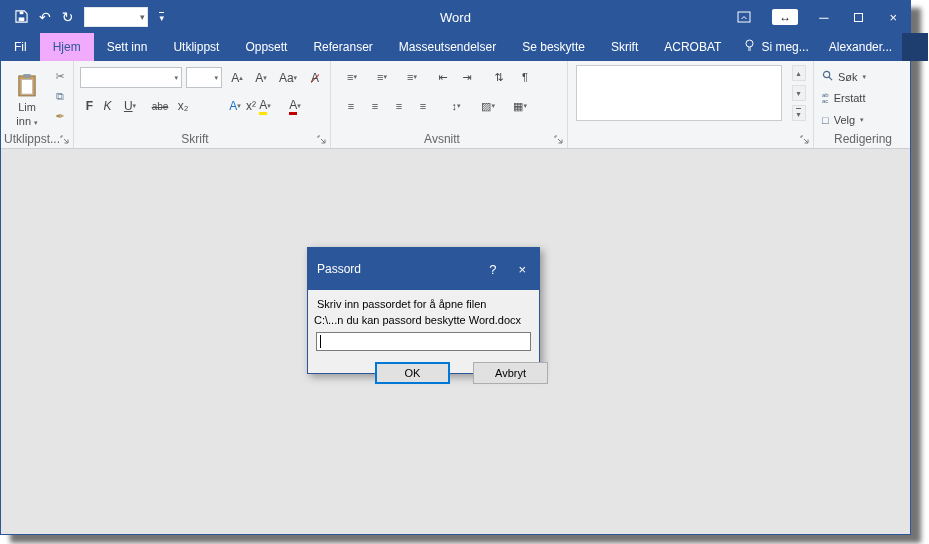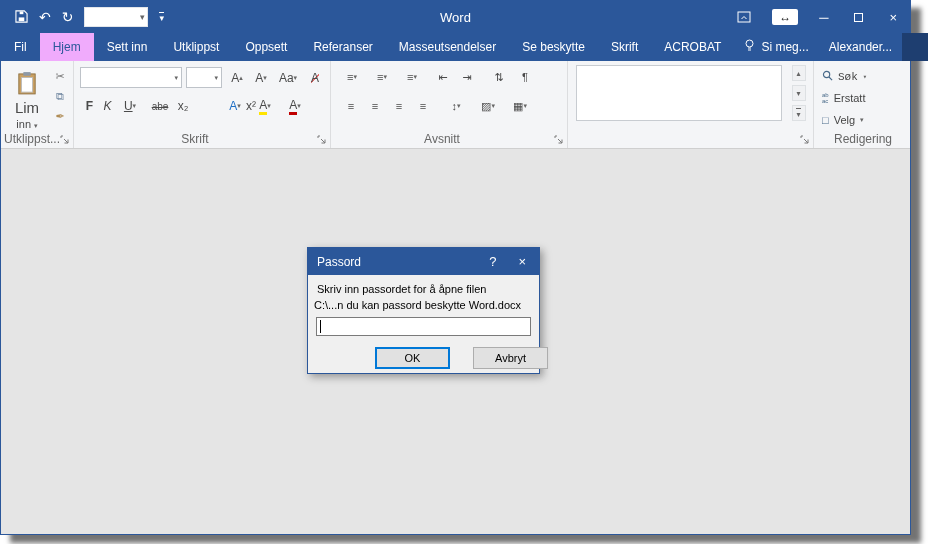--- a/index.html
+++ b/index.html
@@ -47,21 +47,21 @@
   .stylescroll{position:absolute;right:7px;top:4px;width:15px;height:56px;display:flex;flex-direction:column;justify-content:space-between;align-items:center;}
   .sbtn{width:14px;height:16px;display:flex;align-items:center;justify-content:center;font-size:8px;color:#666;background:#F0F1F3;border:1px solid #DDE0E3;}
   .sbtn.more span{border-top:1px solid #666;padding-top:1px;}
   .edit-row{position:absolute;left:8px;display:flex;align-items:center;gap:5px;font-size:11px;color:#444;white-space:nowrap;}
   .rep-icon{display:flex;flex-direction:column;font-size:6px;line-height:6px;color:#4A6B8A;}
   
   .docarea{position:absolute;left:0;top:148px;right:0;bottom:0;background:#E5E5E5;}
   
   .dialog{position:absolute;left:306px;top:246px;width:233px;height:127px;background:#F0F0F0;
     border:1px solid #2B579A;box-shadow:3px 3px 8px rgba(0,0,0,.35);}
-  .dlg-title{height:27px;background:#2B579A;color:#fff;display:flex;align-items:center;font-size:12px;padding-left:9px;}
+  .dlg-title{height:42px;background:#2B579A;color:#fff;display:flex;align-items:center;font-size:12px;padding-left:9px;}
   .dlg-title .dlg-btns{margin-left:auto;display:flex;align-items:center;gap:22px;padding-right:13px;font-size:13px;}
   .dlg-body{position:relative;height:100px;font-size:11px;color:#000;text-align:right;}
   .dlg-line1{position:absolute;left:9px;top:8px;}
   .dlg-line2{position:absolute;left:6px;top:24px;}
   .dlg-input{position:absolute;left:8px;right:8px;top:42px;height:19px;background:#fff;border:1px solid #7A7A7A;}
   .caret{position:absolute;left:3px;top:2px;width:1px;height:13px;background:#000;animation:blink 1s steps(1) infinite;}
   @keyframes blink{50%{opacity:0;}}
   .dlg-btn{position:absolute;top:72px;width:75px;height:22px;background:#E1E1E1;border:1px solid #ADADAD;
     display:flex;align-items:center;justify-content:center;font-size:11px;color:#000;}
   .dlg-btn.ok{left:67px;border:2px solid #0078D7;}
@@ -145,21 +145,21 @@
 
     <div class="group" style="width:73px;">
       <div class="btn" style="left:4px;top:4px;width:44px;height:70px;flex-direction:column;gap:2px;">
         <span>
           <svg width="20" height="24" viewBox="0 0 22 26">
               <rect x="2" y="3" width="18" height="22" fill="#C9A063" stroke="#8E6F3E"></rect>
               <rect x="7" y="1" width="8" height="4" fill="#8E99A6"></rect>
               <rect x="5" y="7" width="12" height="16" fill="#fff" stroke="#BBB"></rect>
             </svg>
         </span>
-        <span style="font-size:15px;">Lim</span>
+        <span style="font-size:11px;">Lim</span>
         <span style="font-size:11px;"><span>inn</span> <span class="sm">▾</span></span>
       </div>
       <div class="btn" style="left:50px;top:8px;width:18px;height:14px;color:#777;">
           <span class="glyph">✂</span>
         </div>
       <div class="btn" style="left:50px;top:28px;width:18px;height:14px;color:#6F86A0;">
           <span class="glyph">⧉</span>
         </div>
       <div class="btn" style="left:50px;top:48px;width:18px;height:14px;color:#B08D57;">
           <span class="glyph">✒</span>
@@ -312,21 +312,21 @@
       </div>
       <span class="launcher">
         <svg width="10" height="10" viewBox="0 0 10 10">
             <path d="M1 3 V1 H3" fill="none" stroke="#7A7A7A"></path>
             <path d="M4 4 L8 8 M8 4.5 V8 H4.5" fill="none" stroke="#7A7A7A"></path>
           </svg>
       </span>
     </div>
 
     <div class="group" style="width:98px;border-right:none;">
-      <div class="edit-row" style="top:9px;font-family:Liberation Mono, monospace;">
+      <div class="edit-row" style="top:9px;">
         <span>
           <svg width="11" height="11" viewBox="0 0 12 12">
               <circle cx="5" cy="5" r="3.4" fill="none" stroke="#4A6B8A" stroke-width="1.3"></circle>
               <path d="M7.6 7.6 L11 11" stroke="#4A6B8A" stroke-width="1.3"></path>
             </svg>
         </span>
         <span>Søk</span>
         <span class="sm">▾</span>
       </div>
       <div class="edit-row" style="top:31px;">

